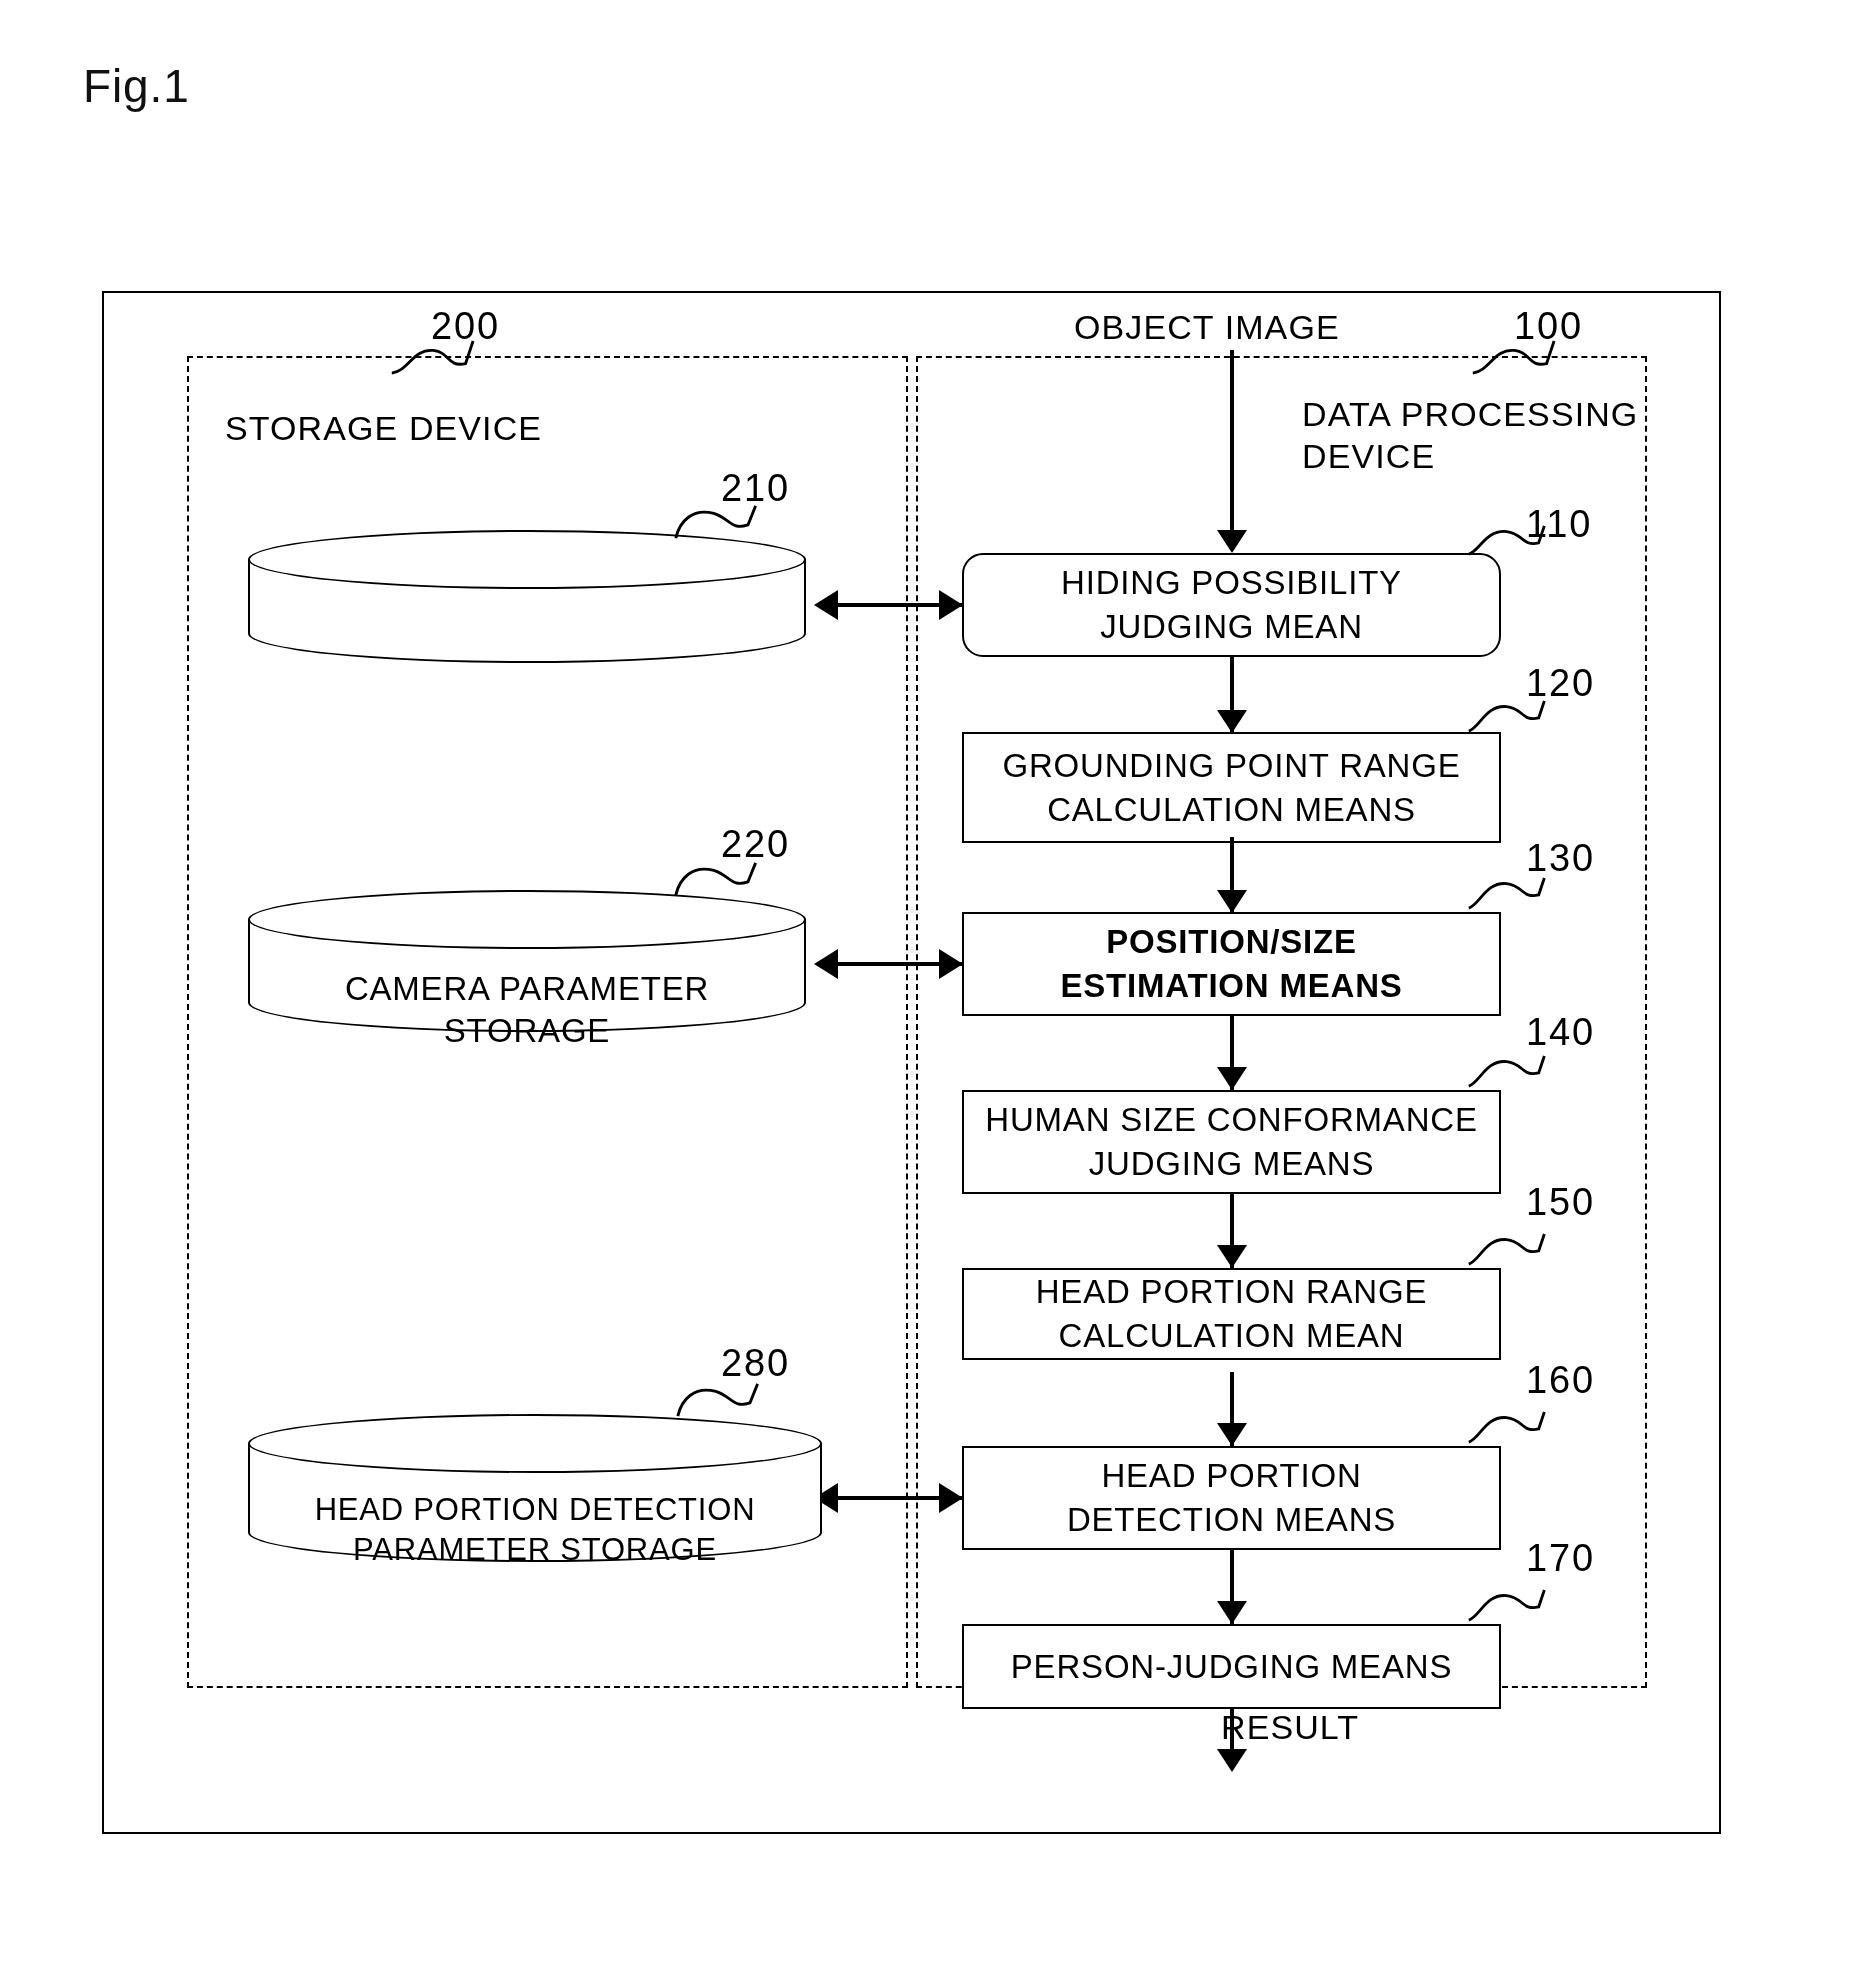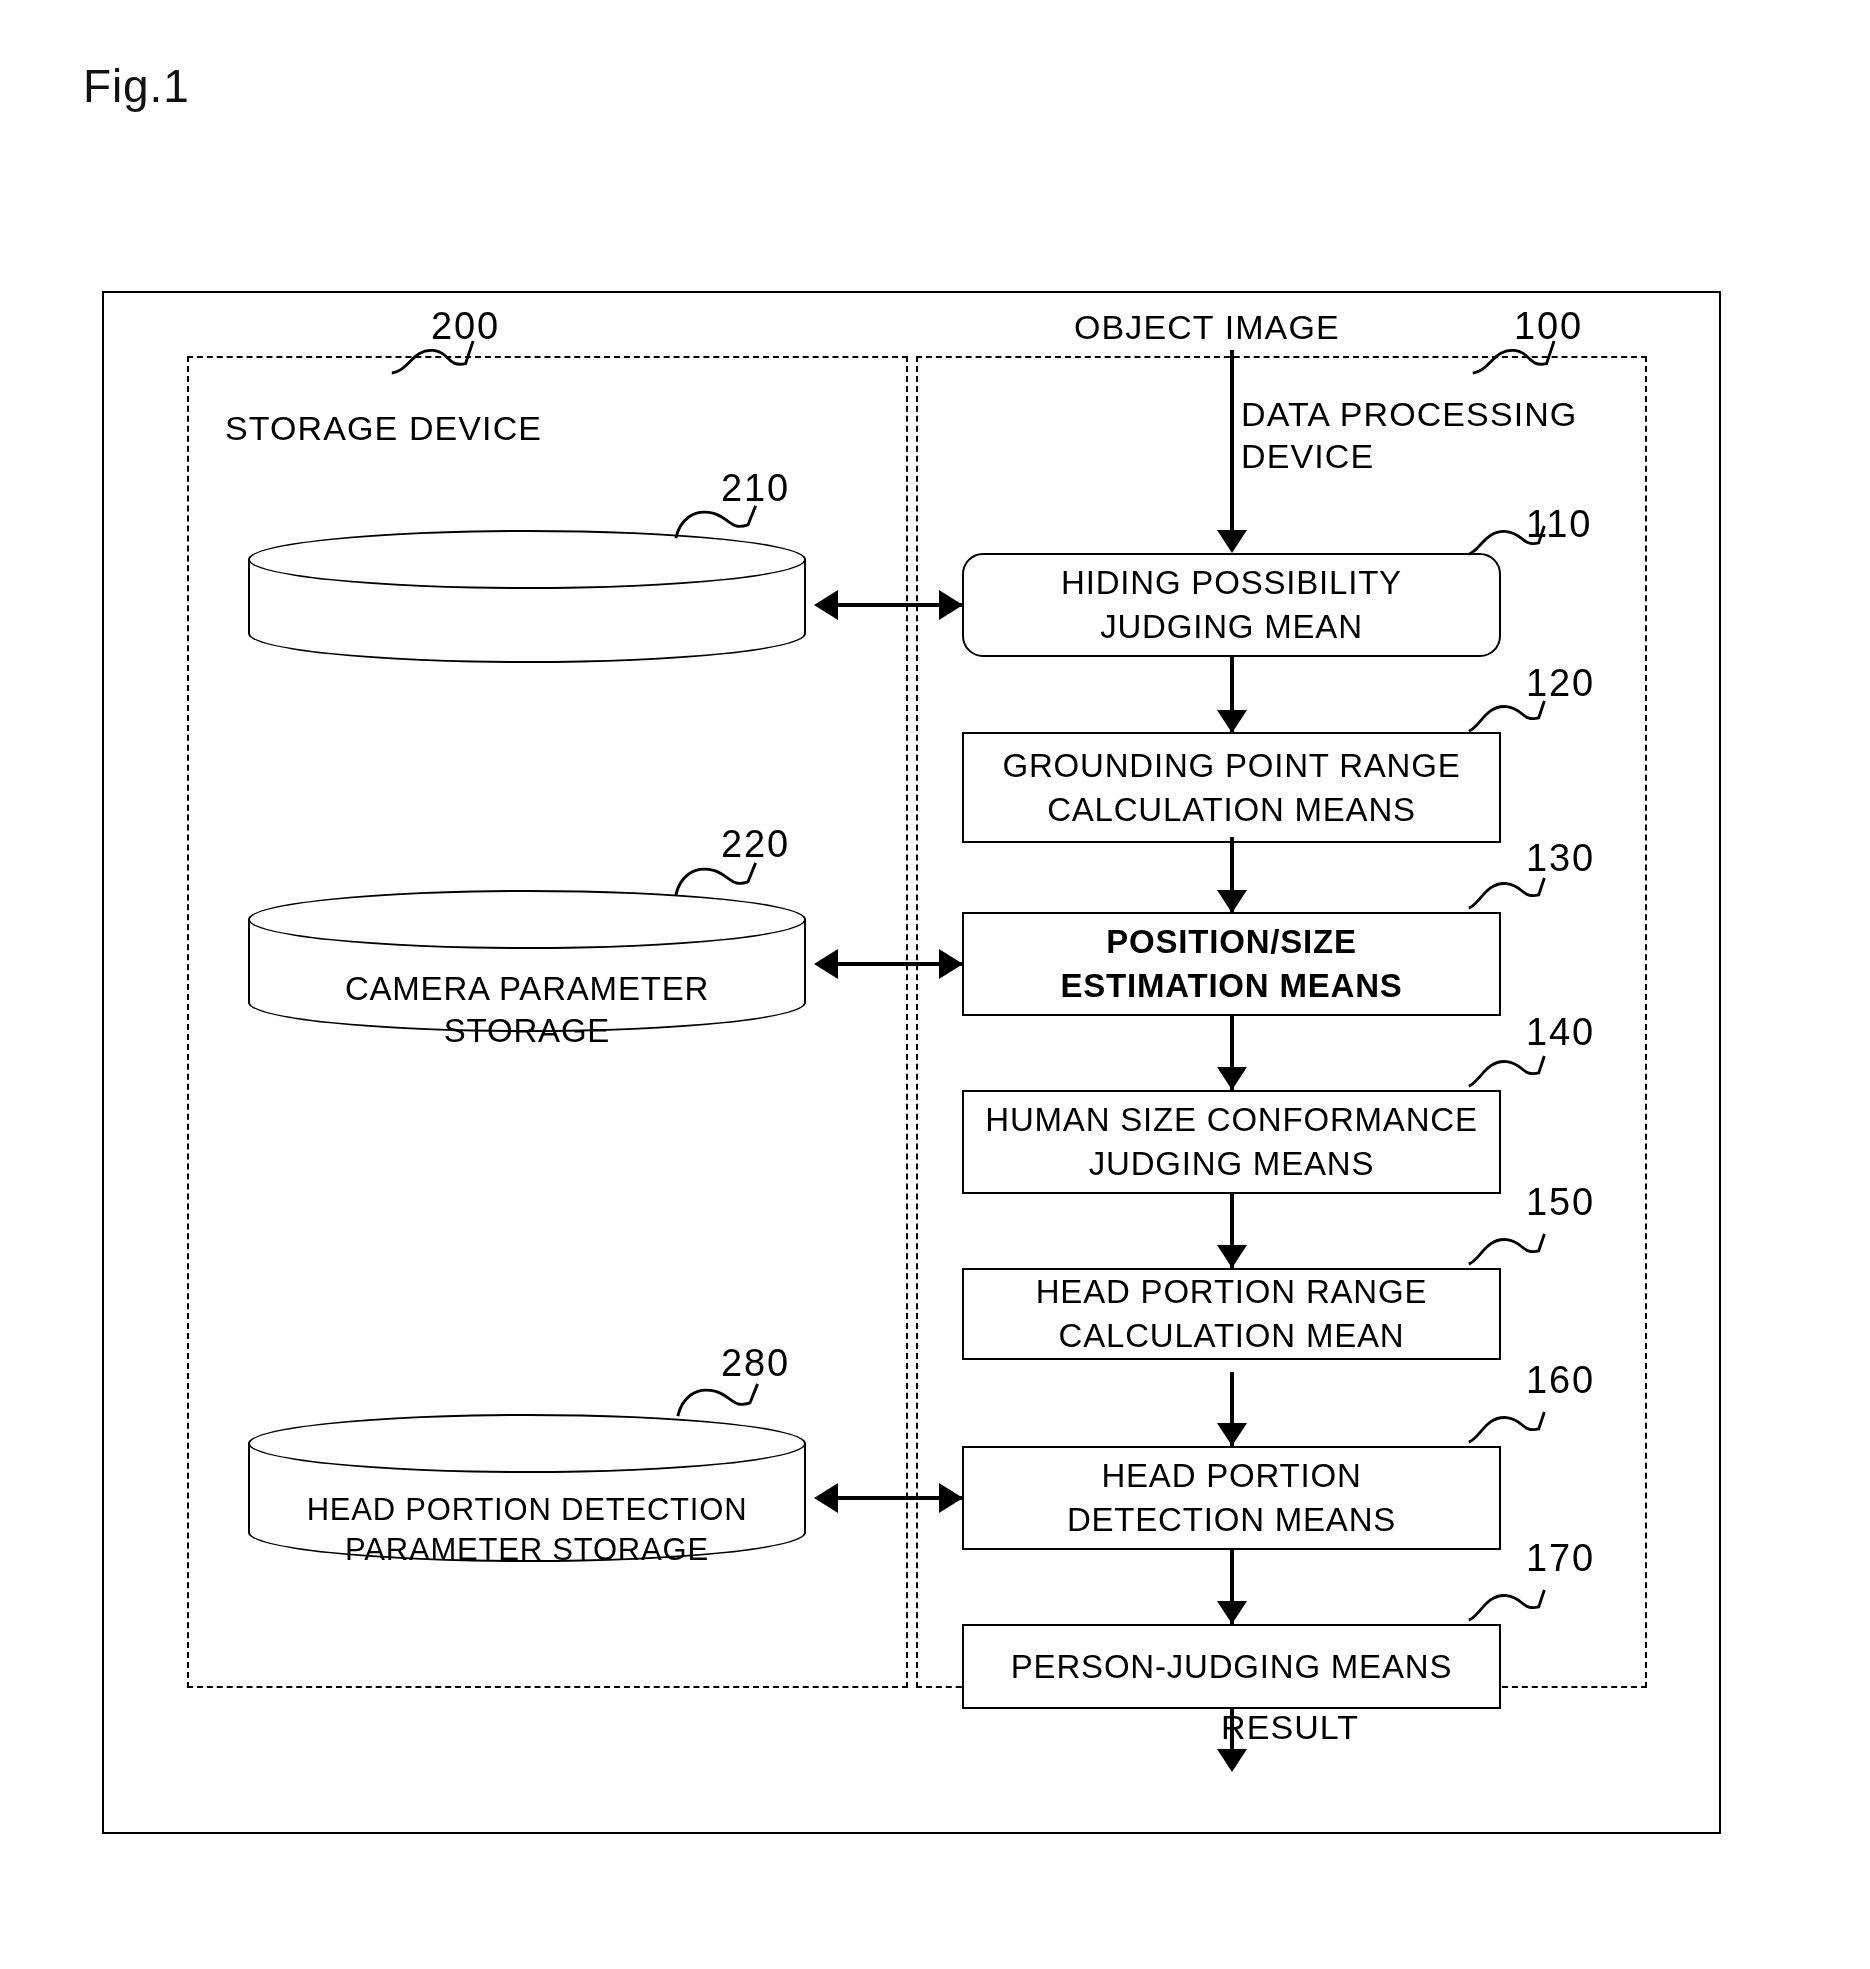--- a/index.html
+++ b/index.html
@@ -53,21 +53,21 @@
   }
   
   .section-label {
     position: absolute;
     font-size: 34px;
     letter-spacing: 1.1px;
     line-height: 42px;
     white-space: pre-line;
   }
   #storage-device-label { left: 225px; top: 407px; }
-  #processing-device-label { left: 1241px; top: 393px; }
+  #processing-device-label { left: 1302px; top: 393px; }
   #object-image-label {
     position: absolute;
     left: 1074px;
     top: 308px;
     font-size: 34px;
     letter-spacing: 1.1px;
   }
   #result-label {
     position: absolute;
     left: 1221px;
@@ -324,21 +324,21 @@
 </div>
 <div class="ref-num" style="left:721px;top:823px;">220</div>
 <svg class="squiggle" style="left:672px;top:859px;" width="95" height="40" viewBox="0 0 100 42">
   <path d="M4,38 C8,20 22,6 44,12 C62,18 62,30 80,24 L88,4" fill="none" stroke="#000" stroke-width="3"></path>
 </svg>
 
 <div class="h-line" style="left:820px;top:962px;width:142px;"></div>
 <div class="arrow-left" style="left:814px;top:949px;"></div>
 <div class="arrow-right" style="left:939px;top:949px;"></div>
 
-<div class="cylinder" style="top:1414px;height:151px;">
+<div class="cylinder" style="top:1414px;height:151px;padding-left:16px;">
   <div class="cyl-bottom" style="top:89px;"></div>
   <div class="cyl-body" style="height:89px;"></div>
   <div class="cyl-top"></div>
   <div class="cyl-text" style="top:76px;font-size:31px;line-height:40px;">HEAD PORTION DETECTION
 PARAMETER STORAGE</div>
 </div>
 <div class="ref-num" style="left:721px;top:1342px;">280</div>
 <svg class="squiggle" style="left:674px;top:1380px;" width="95" height="40" viewBox="0 0 100 42">
   <path d="M4,38 C8,20 22,6 44,12 C62,18 62,30 80,24 L88,4" fill="none" stroke="#000" stroke-width="3"></path>
 </svg>

